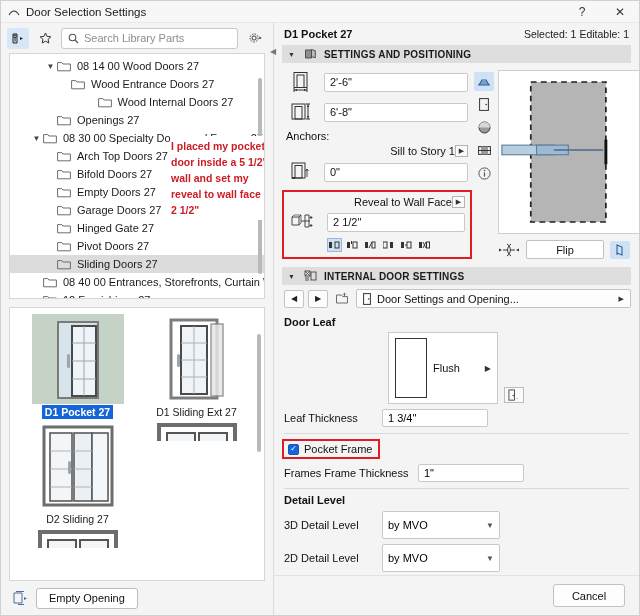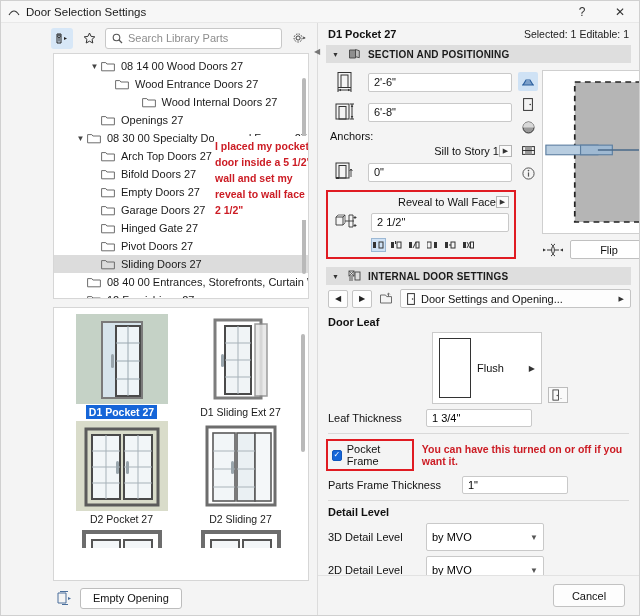--- a/index.html
+++ b/index.html
@@ -44,21 +44,20 @@
 
   
   .body-row { flex: 1 1 auto; display: flex; min-height: 0; }
 
   
   .left {
     width: 272px; flex: 0 0 272px;
     display: flex; flex-direction: column;
     background: #f4f4f4;
     min-height: 0;
-    margin-left: 44px;
   }
   .search-row {
     height: 30px; flex: 0 0 30px;
     display: flex; align-items: center;
     padding: 0 6px; gap: 5px;
   }
   .tool-btn {
     width: 22px; height: 21px;
     display: flex; align-items: center; justify-content: center;
     border-radius: 3px; font-size: 12px; color: #222;
@@ -515,34 +514,20 @@
                   <path d="M30 29h26M30 46h26M30 63h26M43 12v68" stroke="#a7b2b9" stroke-width="1"></path>
                   <rect x="26" y="40" width="3" height="13" rx="1.5" fill="#9aa6ad"></rect>
                   <rect x="60" y="10" width="12" height="72" fill="#e6e6e6" stroke="#8a8a8a" stroke-width="1.5" opacity=".85"></rect>
                 </svg>
               </div>
               <div><span class="glabel">D1 Sliding Ext 27</span></div>
             </div>
             <div class="gcell">
               <div class="gthumb">
                 <svg width="92" height="90" viewBox="0 0 92 90">
-                  <rect width="92" height="90" fill="#d9dcca"></rect>
-                  <rect x="10" y="8" width="72" height="76" fill="none" stroke="#5b5b5b" stroke-width="3"></rect>
-                  <rect x="16" y="14" width="28" height="64" fill="#f2f6f8" stroke="#4a4a4a" stroke-width="2"></rect>
-                  <rect x="48" y="14" width="28" height="64" fill="#f2f6f8" stroke="#4a4a4a" stroke-width="2"></rect>
-                  <path d="M16 30h28M16 46h28M16 62h28M30 14v64M48 30h28M48 46h28M48 62h28M62 14v64" stroke="#a7b2b9" stroke-width="1"></path>
-                  <rect x="40" y="40" width="3" height="13" rx="1.5" fill="#9aa6ad"></rect>
-                  <rect x="50" y="40" width="3" height="13" rx="1.5" fill="#9aa6ad"></rect>
-                </svg>
-              </div>
-              <div><span class="glabel">D2 Pocket 27</span></div>
-            </div>
-            <div class="gcell">
-              <div class="gthumb">
-                <svg width="92" height="90" viewBox="0 0 92 90">
                   <rect width="92" height="90" fill="#ffffff"></rect>
                   <rect x="12" y="6" width="68" height="78" fill="none" stroke="#6d6d6d" stroke-width="3"></rect>
                   <rect x="18" y="12" width="22" height="68" fill="#f2f6f8" stroke="#5a5a5a" stroke-width="1.6"></rect>
                   <rect x="42" y="12" width="18" height="68" fill="#eaf0f3" stroke="#5a5a5a" stroke-width="1.6"></rect>
                   <rect x="60" y="12" width="16" height="68" fill="#f4f7f9" stroke="#5a5a5a" stroke-width="1.6"></rect>
                   <path d="M18 30h22M18 48h22M18 66h22M42 30h18M42 48h18M42 66h18" stroke="#aab4ba" stroke-width="1"></path>
                   <rect x="36" y="40" width="3" height="13" rx="1.5" fill="#9aa6ad"></rect>
                 </svg>
               </div>
               <div><span class="glabel">D2 Sliding 27</span></div>
@@ -593,21 +578,21 @@
       <div class="scroll-area">
 
         <div class="section-bar">
           <span class="tri">▼</span>
           <span class="sec-ico">
             <svg width="13" height="12" viewBox="0 0 13 12">
               <path d="M1.5 2h6v8h-6z" fill="#8e8e8e" stroke="#444" stroke-width=".9"></path>
               <path d="M7.5 1.5l3.8 1.2v7l-3.8-1z" fill="#bdbdbd" stroke="#444" stroke-width=".9"></path>
             </svg>
           </span>
-          <span>SECTION AND POSITIONING</span>
+          <span>SETTINGS AND POSITIONING</span>
         </div>
 
         <div class="pp-body">
           <div class="pp-left">
             <div class="fieldrow">
               <span class="fico">
                 <svg width="24" height="24" viewBox="0 0 24 24">
                   <rect x="5" y="2.5" width="13" height="15" fill="none" stroke="#333" stroke-width="1"></rect>
                   <rect x="8" y="5" width="7" height="12.5" fill="none" stroke="#333" stroke-width="1"></rect>
                   <path d="M5 20h13M5 18v4M18 18v4" stroke="#333" stroke-width="1"></path>
@@ -834,25 +819,24 @@
           <div class="lval">1 3/4"</div>
         </div>
 
         <div class="divider"></div>
 
         <div class="pf-wrap">
           <div class="pf-box">
             <span class="chk">✓</span>
             <span class="pf-lbl">Pocket Frame</span>
           </div>
-          <span class="annot2">You can have this turned on or off if you want it.</span>
         </div>
 
         <div class="lrow">
-          <span class="lname" style="width:134px;flex:0 0 134px">Parts Frame Thickness</span>
+          <span class="lname" style="width:134px;flex:0 0 134px">Frames Frame Thickness</span>
           <div class="lval">1"</div>
         </div>
 
         <div class="divider"></div>
 
         <div class="grp-title">Detail Level</div>
         <div id="detail-host">
             <div class="lrow">
               <span class="lname">3D Detail Level</span>
               <div class="sel-drop">

